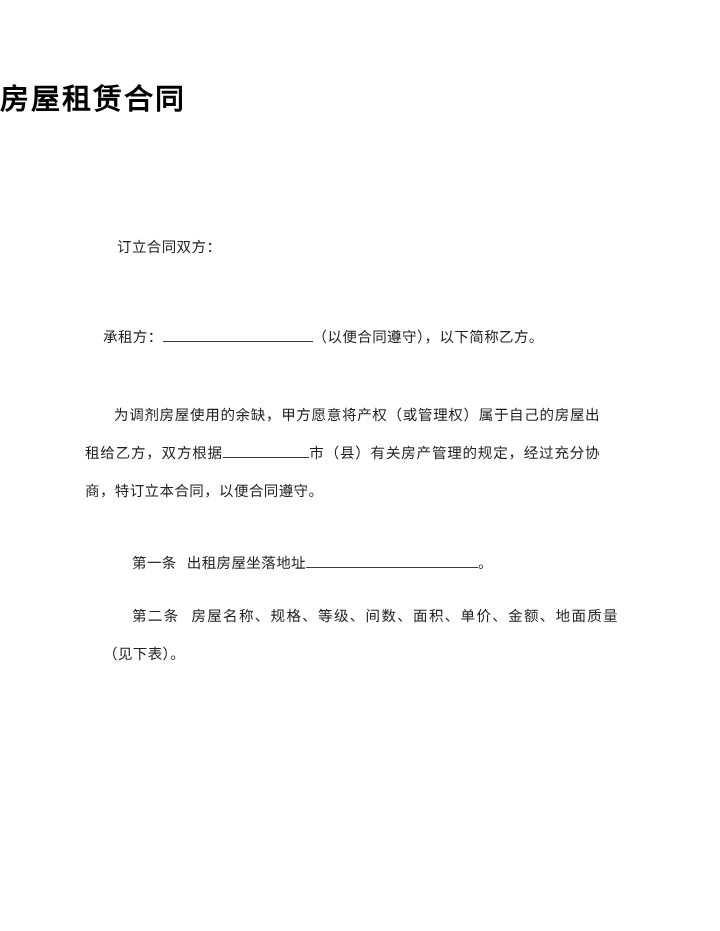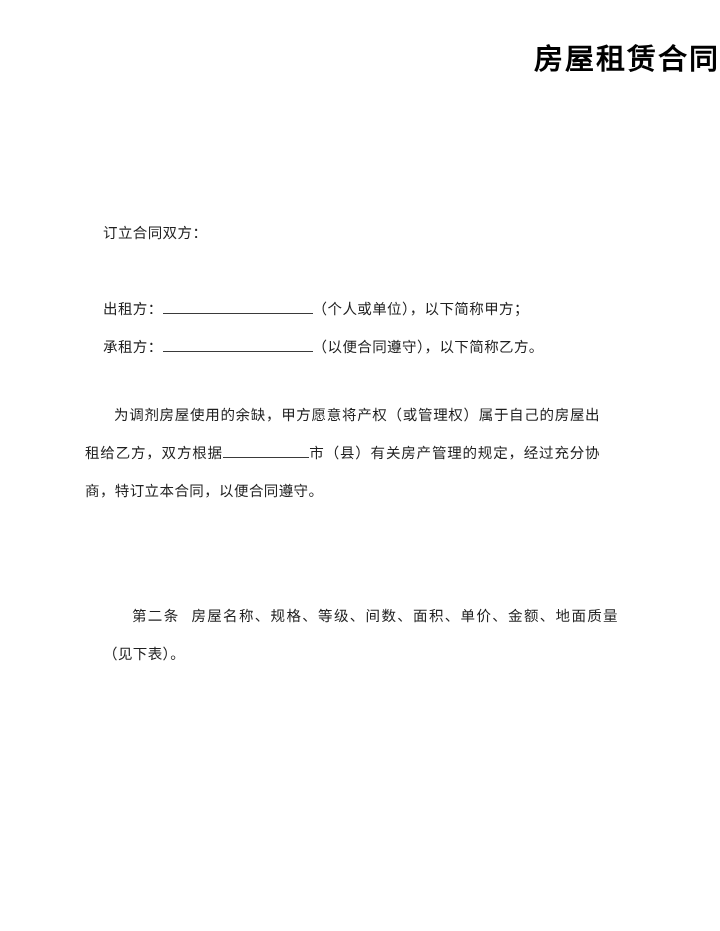--- a/index.html
+++ b/index.html
@@ -16,22 +16,22 @@
     position: relative;
     width: 720px;
     height: 931px;
     margin: 0 auto;
     background: #ffffff;
     overflow: hidden;
     box-sizing: border-box;
   }
   .doc-title {
     margin: 0;
-    padding-top: 42px;
-    text-align: right;
+    padding-top: 82px;
+    text-align: left;
     font-size: 29px;
     font-weight: bold;
     letter-spacing: 2px;
     color: #000000;
     line-height: 1.2;
   }
   .para {
     font-size: 14.5px;
     line-height: 38px;
     color: #1f1f1f;
@@ -55,41 +55,43 @@
   .blank-addr   { width: 172px; }
 
   .block-parties   { position: absolute; left: 103px; top: 214px;  width: 515px; }
   .block-parties .party-line { margin-top: 0; }
   .spacer-sm { height: 38px; }
 
   .block-preamble  { position: absolute; left: 85px; top: 396px;  width: 515px; }
   .block-clause1   { position: absolute; left: 103px; top: 544px;  width: 515px; }
   .block-clause2   { position: absolute; left: 103px; top: 597px;  width: 515px; }
 
-  .lead-in { margin: 0; }
+  .lead-in { margin: 14px; }
 </style>
 </head>
 <body>
 
 <div class="page">
 
   <h1 class="doc-title">房屋租赁合同</h1>
 
   <div class="block-parties">
     <p class="para lead-in">订立合同双方：</p>
 
     <div class="spacer-sm"></div>
 
-    <p class="para party-line"><span>出租方：</span><span class="blank blank-long"></span><span>（个人或单位），以下简称甲方；</span></p>
 
     <p class="para party-line"><span>承租方：</span><span class="blank blank-long"></span><span>（以便合同遵守），以下简称乙方。</span></p>
   </div>
 
   <div class="block-preamble">
     <p class="para indent2"><span>为调剂房屋使用的余缺，甲方愿意将产权（或管理权）属于自己的房屋出租给乙方，双方根据</span><span class="blank blank-medium"></span><span>市（县）有关房产管理的规定，经过充分协商，特订立本合同，以便合同遵守。</span></p>
   </div>
 
+  <div class="block-clause1">
+    <p class="para indent2"><span>第一条</span>&nbsp;&nbsp;<span>出租房屋坐落地址</span><span class="blank blank-addr"></span><span>。</span></p>
+  </div>
 
   <div class="block-clause2">
     <p class="para indent2"><span>第二条</span>&nbsp;&nbsp;<span>房屋名称、规格、等级、间数、面积、单价、金额、地面质量（见下表）。</span></p>
   </div>
 
 </div>
 
 </body></html>

